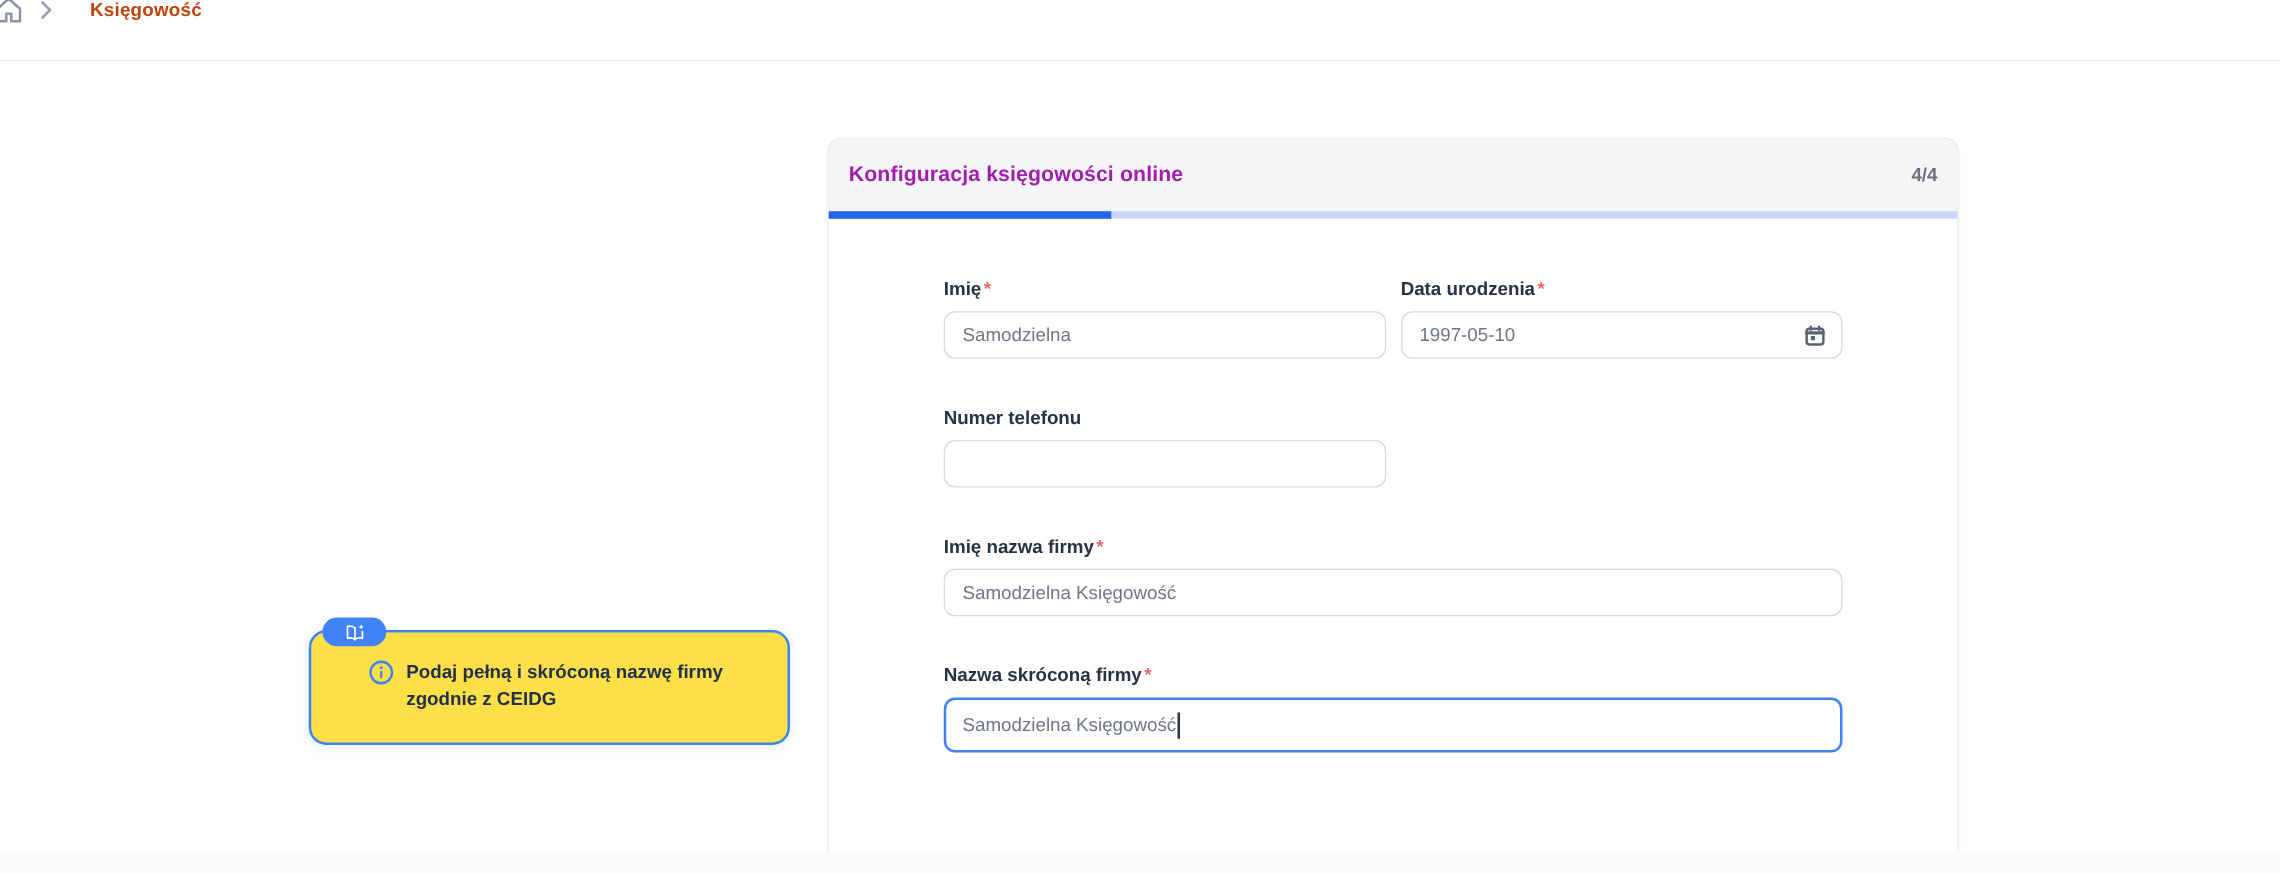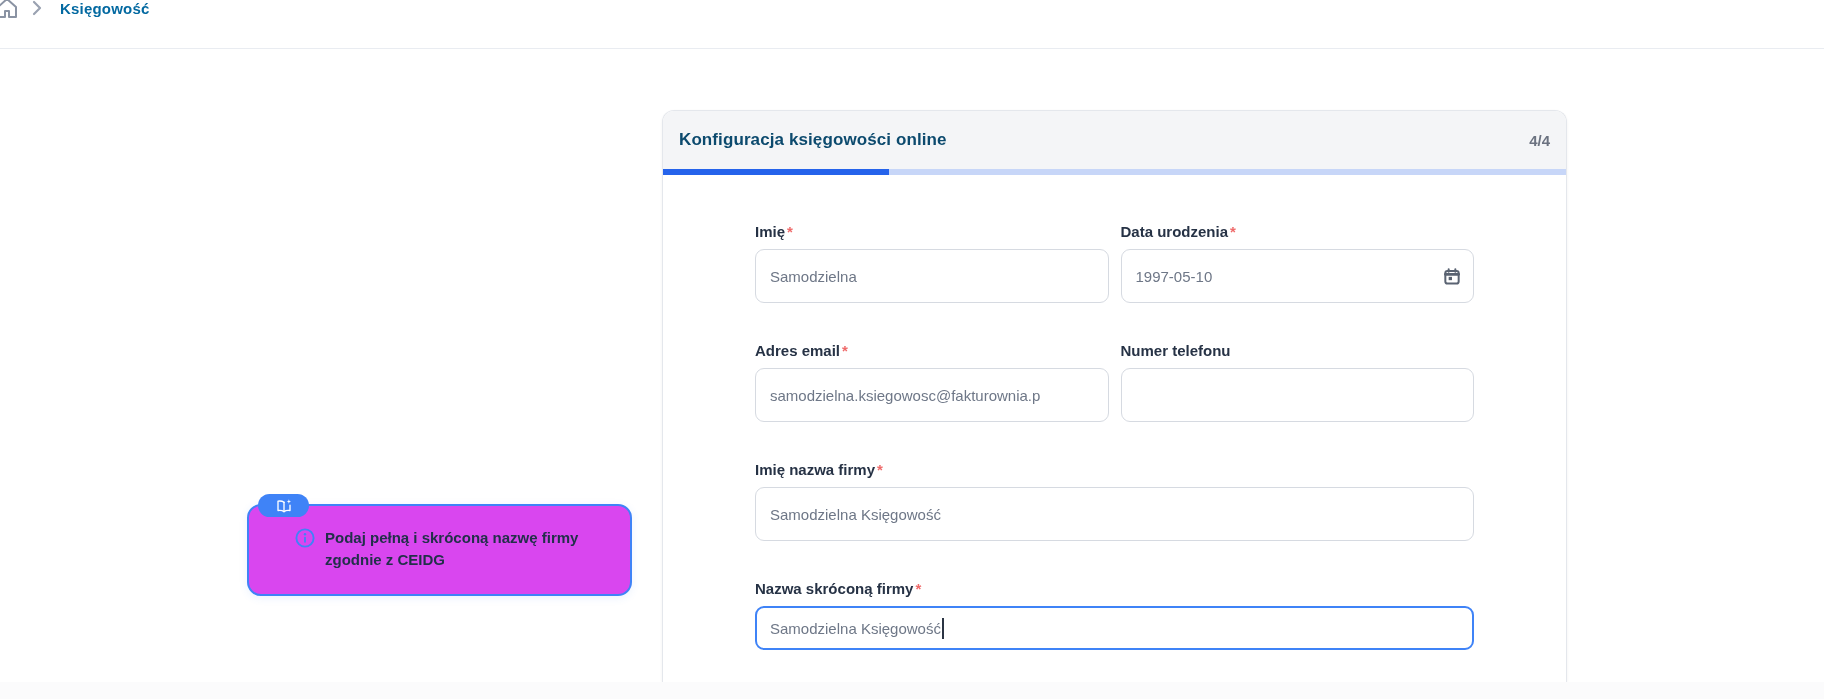--- a/index.html
+++ b/index.html
@@ -5,58 +5,58 @@
   * { margin:0; padding:0; box-sizing:border-box; }
   html,body { width:1824px; height:699px; overflow:hidden; background:#ffffff;
               font-family:"Liberation Sans", sans-serif; }
   body { position:relative; }
 
   
   .topbar { position:absolute; left:0; top:0; width:100%; height:49px;
             border-bottom:1px solid #e9ecf1; background:#ffffff; }
   .home-ic { position:absolute; left:-6px; top:-4px; color:#8a93a3; }
   .crumb-chev { position:absolute; left:29px; top:0; color:#9aa2b1; }
-  .crumb-item { position:absolute; left:60px; top:0; font-size:15px; font-weight:700;
-                color:#0369a1; letter-spacing:.2px; }
+  .crumb-item { position:absolute; left:72px; top:0; font-size:15px; font-weight:700;
+                color:#c2410c; letter-spacing:.2px; }
 
   
   .card { position:absolute; left:662px; top:110px; width:905px; height:572px;
           background:#ffffff; border:1px solid #e4e7ec; border-bottom:none;
           border-radius:12px 12px 0 0; box-shadow:0 1px 3px rgba(16,24,40,.06); }
   .card-header { height:58px; background:#f4f5f7; border-radius:11px 11px 0 0;
                  display:flex; align-items:center; justify-content:space-between;
                  padding:0 16px; }
-  .card-title { font-size:17px; font-weight:700; color:#0c4a6e; letter-spacing:.1px; }
+  .card-title { font-size:17px; font-weight:700; color:#a21caf; letter-spacing:.1px; }
   .step-ind { font-size:15px; font-weight:600; color:#6b7280; }
   .progress { height:6px; background:#c7d6f8; width:100%; }
   .progress-fill { height:100%; width:25%; background:#2563eb; }
 
   
   .form { padding:48px 92px 0 92px; }
   .grid { display:grid; grid-template-columns:1fr 1fr; column-gap:24px;gap:12px; }
   .span2 { grid-column:1 / -1; }
   .field { margin-bottom:27px; }
   .field-label { display:block; font-size:15px; font-weight:700; color:#263245;
                  margin-bottom:9px; }
   .req { color:#ef6a6a; font-weight:700; margin-left:2px; }
-  .tinput { width:100%; height:54px; border:1px solid #d6dae1; border-radius:9px;
+  .tinput { width:100%; height:38px; border:1px solid #d6dae1; border-radius:9px;
             padding:0 14px; font-size:15px; color:#6e7787; background:#fff;
             outline:none; font-family:inherit; }
   .input-wrap { position:relative; }
   .cal-btn { position:absolute; right:11px; top:50%; transform:translateY(-50%);
              width:22px; height:22px; border:none; background:transparent; padding:0;
              cursor:pointer; color:#5a6372; display:flex; align-items:center; justify-content:center; }
   .focused-input { width:100%; height:44px; border:2px solid #3f83f7; border-radius:9px;
                    padding:0 13px; font-size:15px; color:#6e7787; background:#fff;
                    display:flex; align-items:center; }
   .caret { display:inline-block; width:2px; height:21px; background:#2b3443; margin-left:1px; }
 
   
   .tooltip { position:absolute; left:247px; top:504px; width:385px; height:92px;
-             background:#d946ef; border:2px solid #3f83f7; border-radius:14px;
+             background:#fde047; border:2px solid #3f83f7; border-radius:14px;
              box-shadow:0 2px 8px rgba(59,130,246,.10); }
   .tooltip-badge { position:absolute; left:9px; top:-12px; width:51px; height:23px;
                    background:#3f83f7; border-radius:12px; display:flex;
                    align-items:center; justify-content:center; }
   .tooltip-body { display:flex; gap:10px; padding:21px 18px 0 46px; }
   .info-ic { flex:0 0 auto; margin-top:1px; }
   .tooltip-text { font-size:15px; font-weight:700; color:#22304a; line-height:22px; }
 
   .bottom-strip { position:absolute; left:0; bottom:0; width:100%; height:17px;
                   background:#fbfbfc; z-index:3; }
@@ -105,24 +105,20 @@
             <svg width="20" height="20" viewBox="0 0 24 24" fill="none" stroke="currentColor" stroke-width="2.4" stroke-linecap="round">
               <rect x="4" y="6" width="16" height="15" rx="2.5"></rect>
               <path d="M4 10 H20" stroke-width="3.2"></path>
               <path d="M8 4 V7 M16 4 V7"></path>
               <rect x="8" y="13" width="4" height="4" fill="currentColor" stroke="none"></rect>
             </svg>
           </button>
         </div>
       </div>
 
-      <div class="field">
-        <span class="field-label"><span>Adres email</span><span class="req">*</span></span>
-        <input class="tinput" type="text" value="samodzielna.ksiegowosc@fakturownia.p" style="">
-      </div>
 
       <div class="field">
         <span class="field-label"><span>Numer telefonu</span></span>
         <input class="tinput" type="text" value="" style="">
       </div>
 
       <div class="field span2">
         <span class="field-label"><span>Imię nazwa firmy</span><span class="req">*</span></span>
         <input class="tinput" type="text" value="Samodzielna Księgowość" style="">
       </div>

